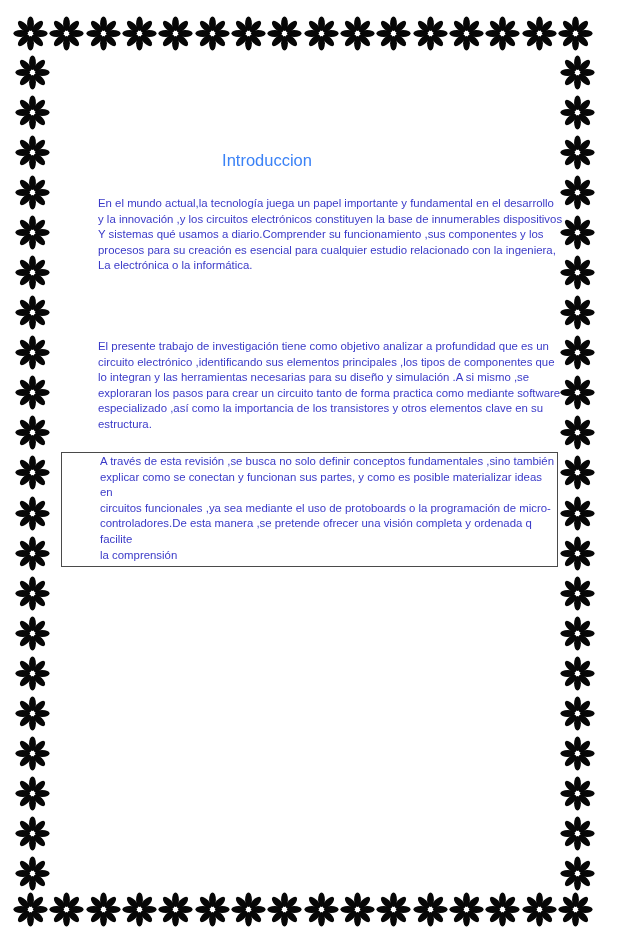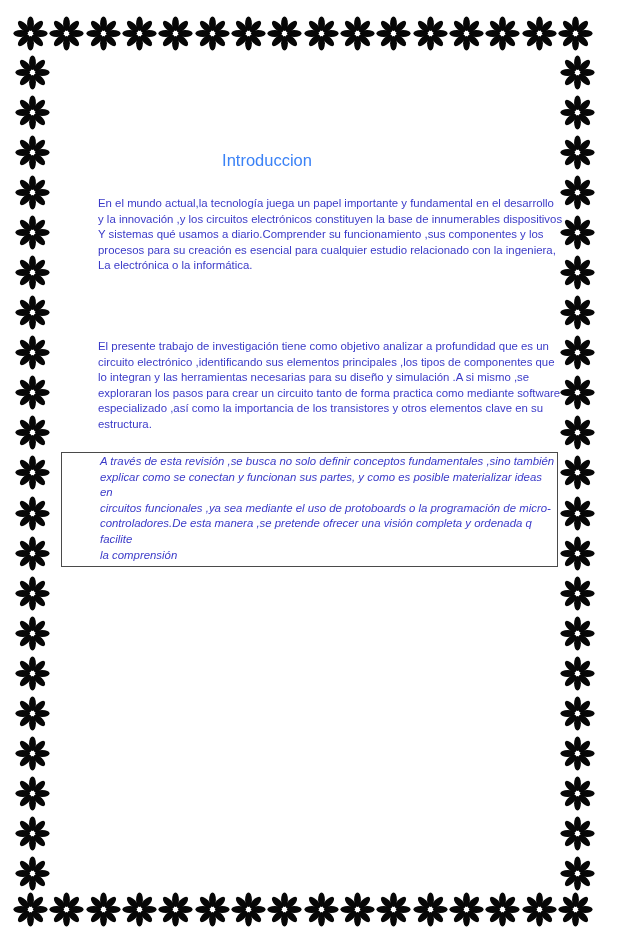--- a/index.html
+++ b/index.html
@@ -67,21 +67,20 @@
   }
   .para-1 { top: 196px; }
   .para-2 { top: 339px; }
   .boxed-para-frame {
     position: absolute;
     left: 61px;
     top: 452px;
     width: 497px;
     border: 1.5px solid #4a4a4a;
     box-sizing: border-box;
-    font-style: italic;
   }
   .boxed-para-frame .para {
     position: static;
     width: auto;
     padding: 1px 1px 3px 2px;
   }
 </style>
 </head>
 <body>
 

